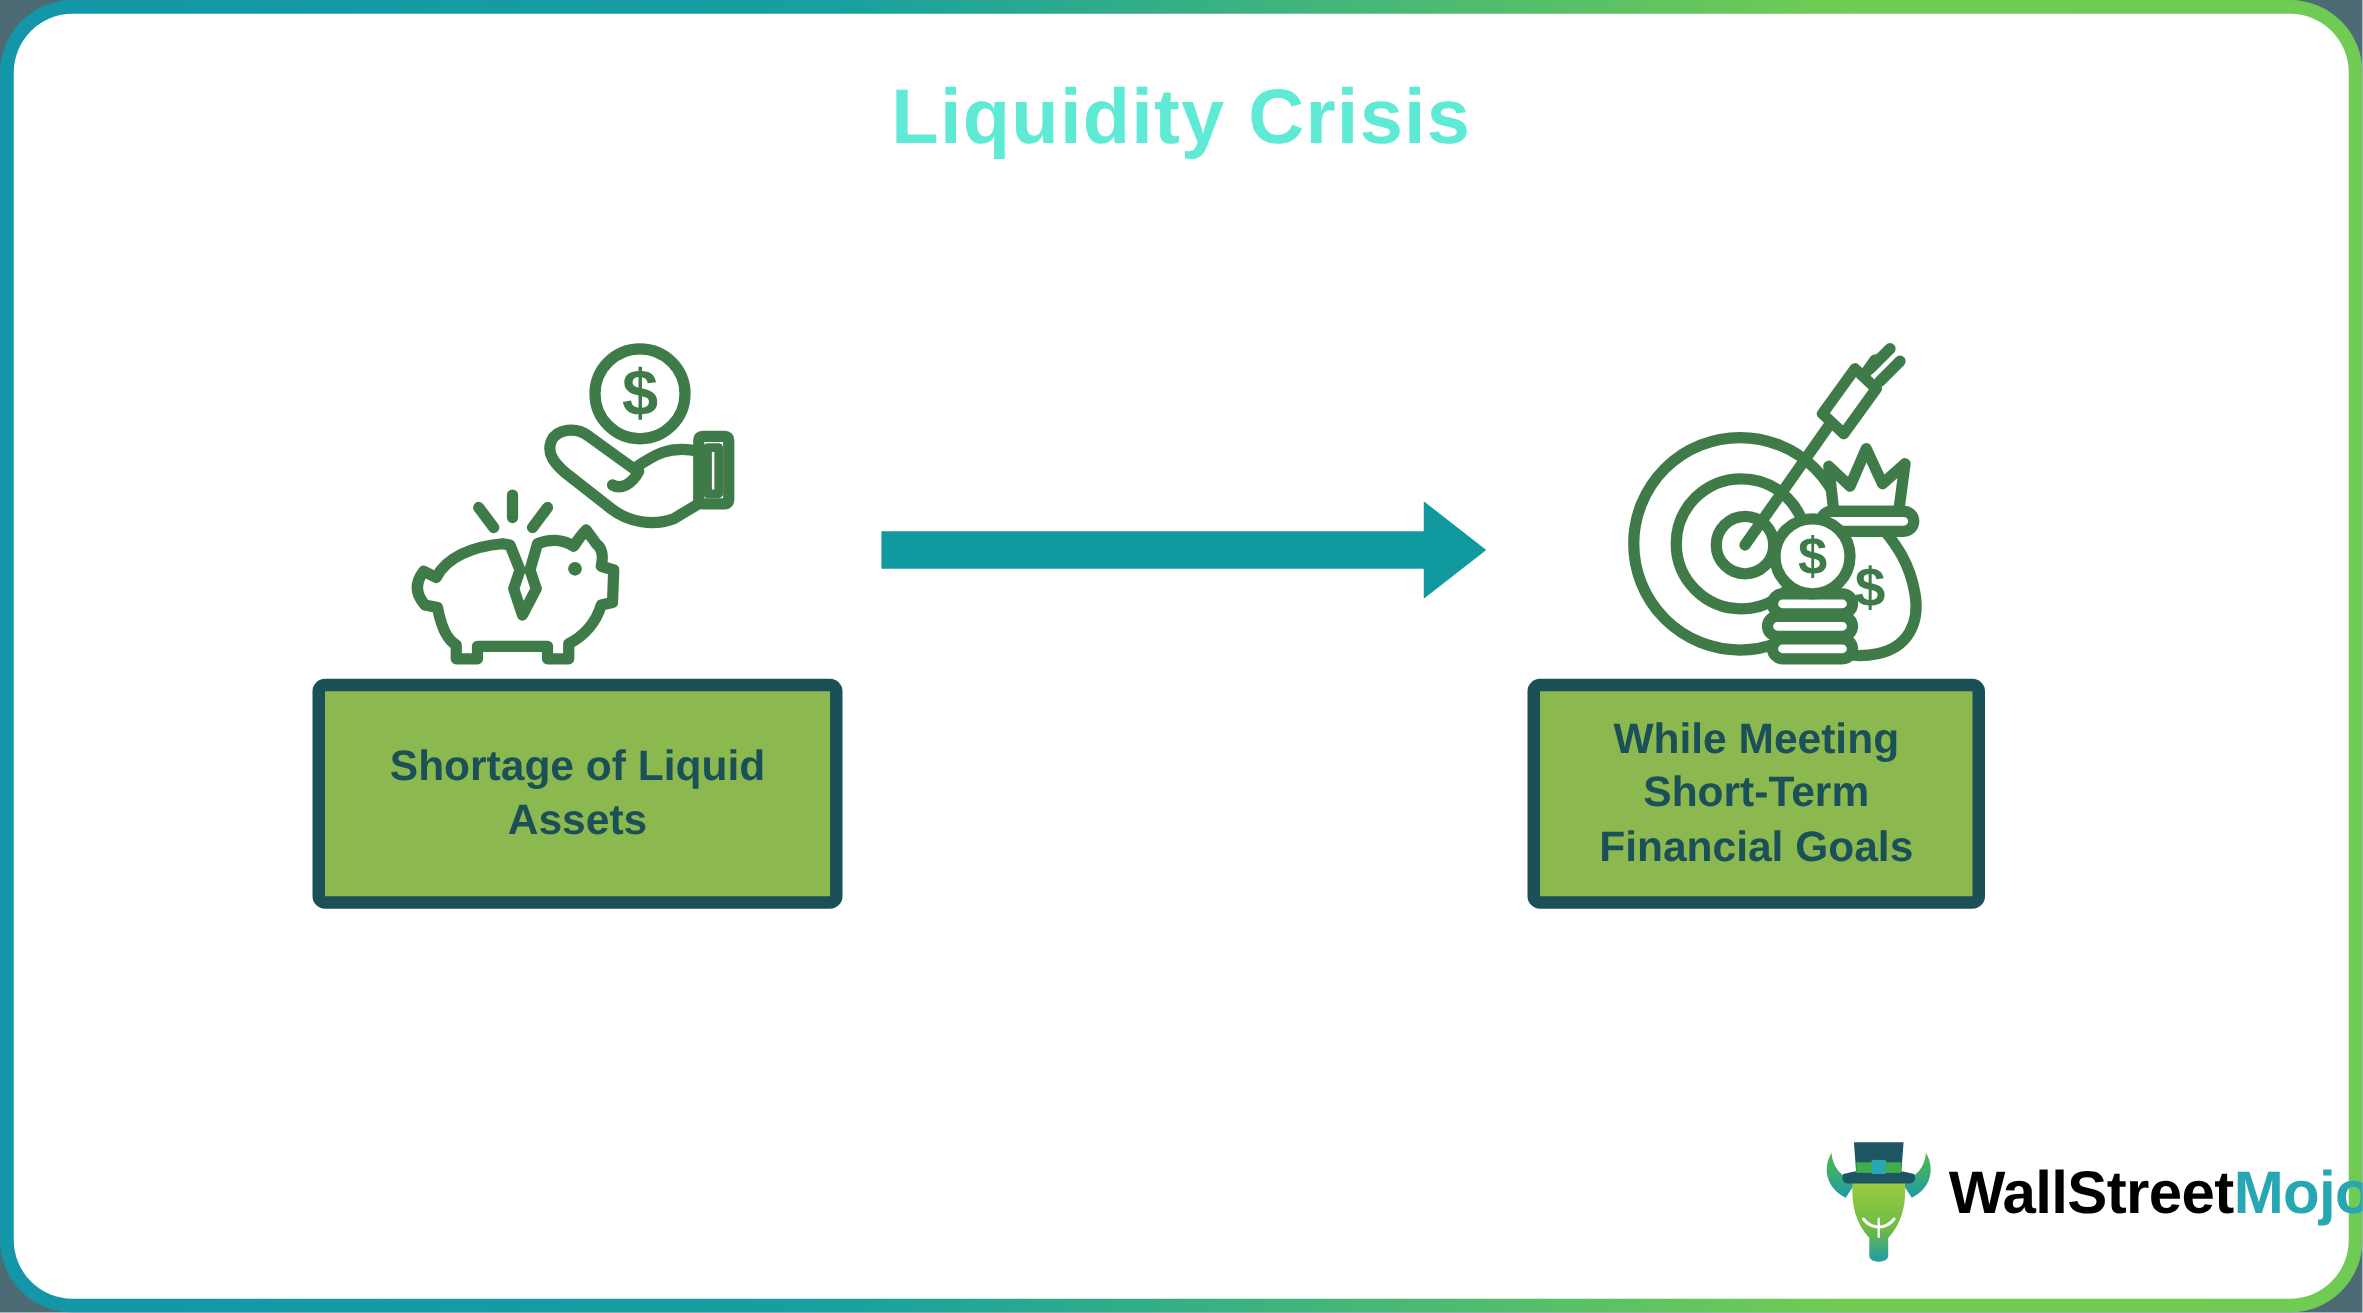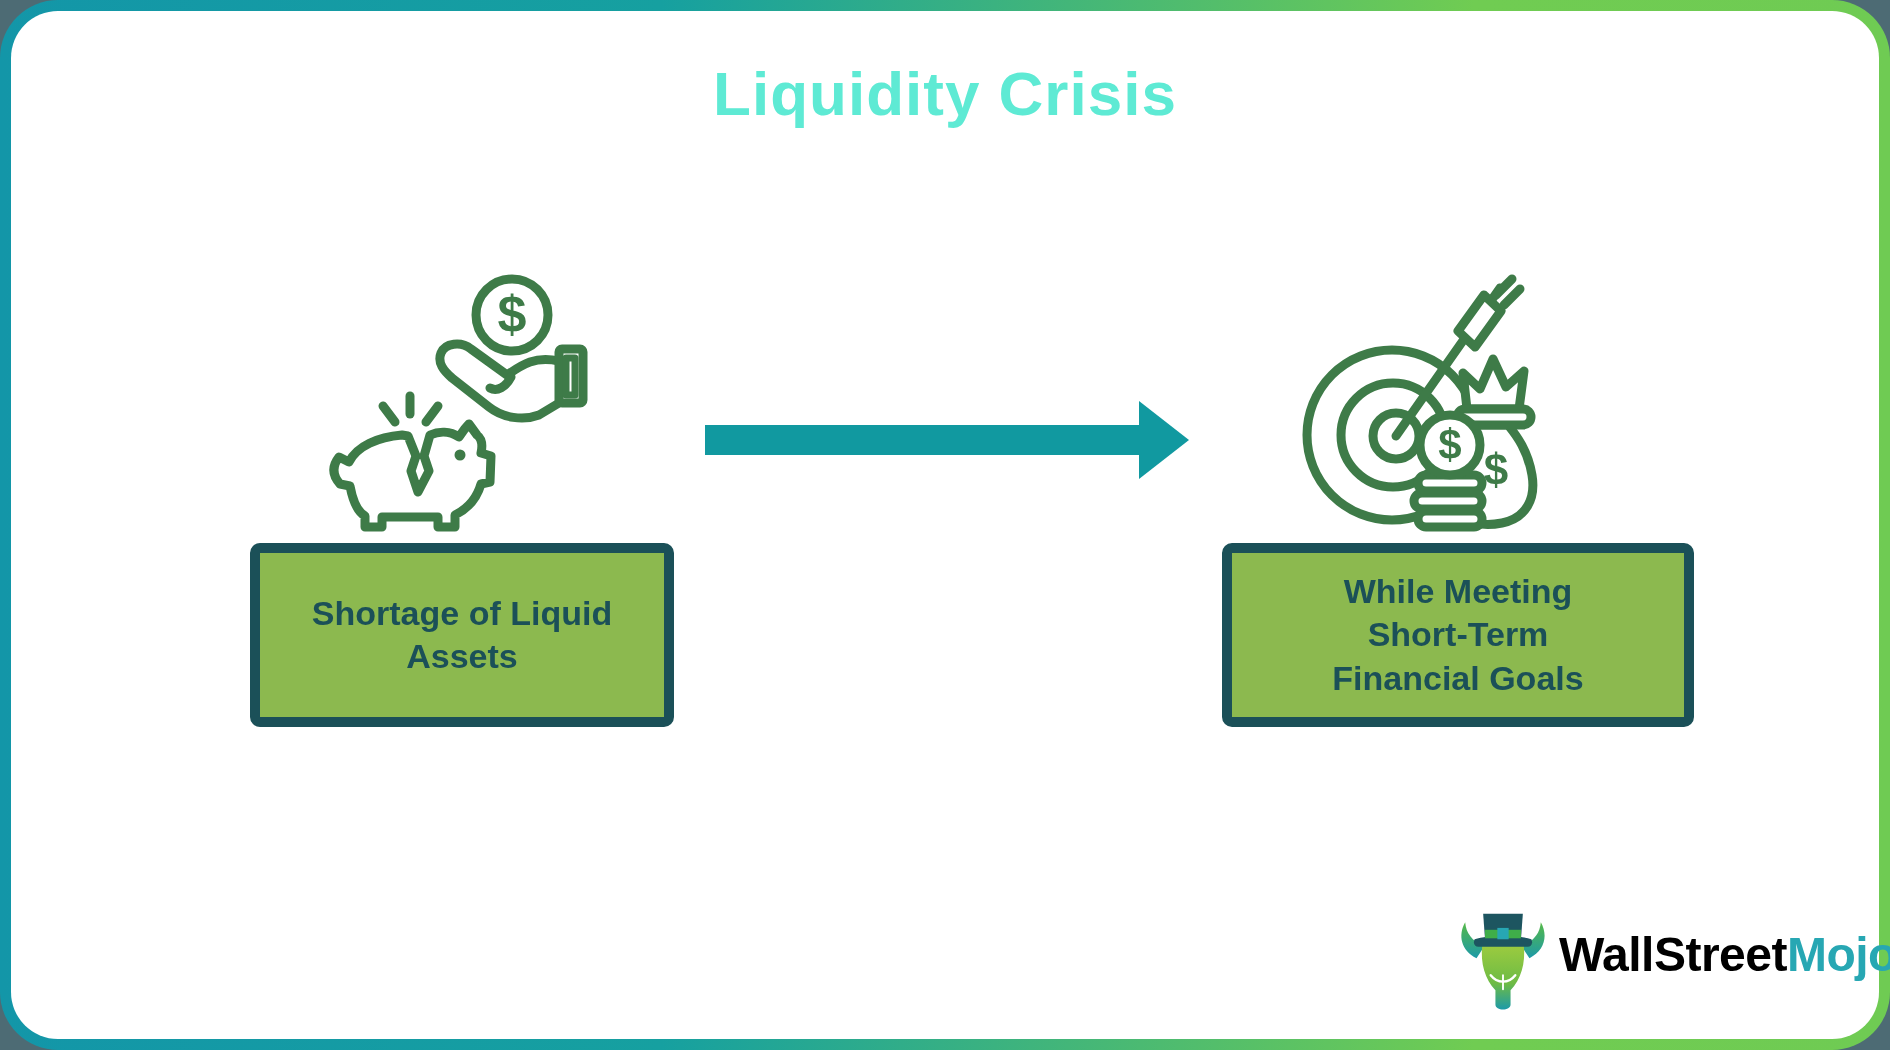--- a/index.html
+++ b/index.html
@@ -31,21 +31,21 @@
     background:#8CB94F;
     border:10px solid #1B5058;
     border-radius:10px;
     display:flex;align-items:center;justify-content:center;
     text-align:center;
     color:#1B5058;
     font-size:34px;font-weight:800;line-height:1.27;
     white-space:pre-line;
   }
   .box-left{left:250px;top:543px;width:424px;height:184px;}
-  .box-right{left:1222px;top:543px;width:472px;height:184px;}
+  .box-right{left:1222px;top:543px;width:366px;height:184px;}
   .icon-left{position:absolute;left:283px;top:228px;width:350px;height:330px;}
   .icon-right{position:absolute;left:1300px;top:273px;width:310px;height:285px;}
   .flow-arrow{position:absolute;left:705px;top:401px;width:484px;height:78px;}
   .logo{position:absolute;left:1455px;top:903px;width:400px;height:110px;}
   .logo-bull{position:absolute;left:0;top:6px;width:96px;height:104px;}
   .logo-text{
     position:absolute;left:104px;top:24px;
     font-size:48px;font-weight:800;letter-spacing:-0.5px;
     white-space:nowrap;
   }

